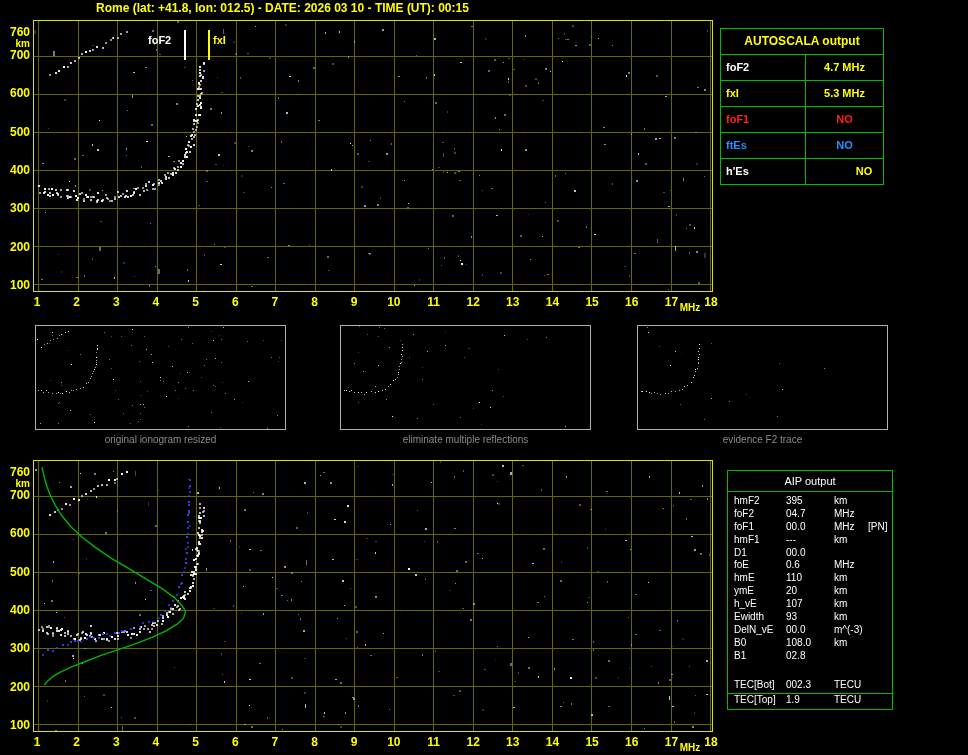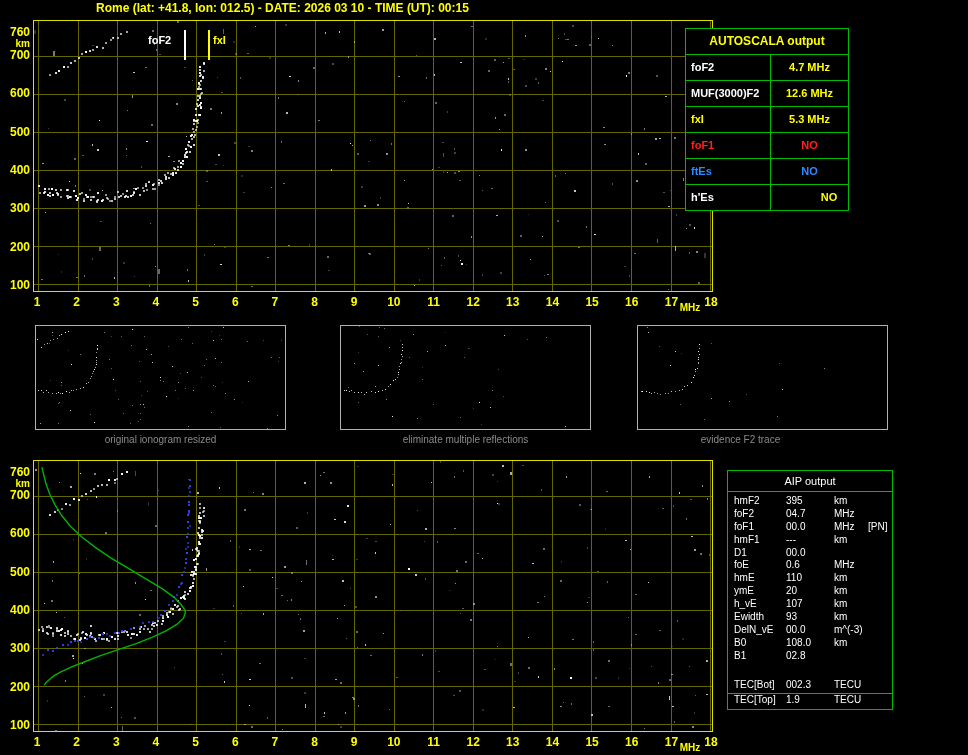--- a/index.html
+++ b/index.html
@@ -17,32 +17,32 @@
   .marker-line.yellow{background:#ffff00;}
   .marker-label{position:absolute;top:14px;font-size:11px;font-weight:bold;line-height:11px;}
   .marker-label.white{color:#ffffff;}
   .marker-label.yellow{color:#ffff00;}
 
   .tick{position:absolute;color:#ffff00;font-weight:bold;font-size:12px;line-height:14px;}
   .ytick{width:30px;text-align:right;}
   .xtick{width:22px;text-align:center;}
   .unit{font-size:10px;}
 
-  .as-table{position:absolute;left:685px;top:28px;width:162px;border:1px solid #00bb00;background:#000;}
+  .as-table{position:absolute;left:720px;top:28px;width:162px;border:1px solid #00bb00;background:#000;}
   .as-header{height:25px;line-height:25px;text-align:center;color:#ffff00;font-weight:bold;font-size:12px;border-bottom:1px solid #00bb00;}
   .as-row{display:flex;height:25px;line-height:25px;border-bottom:1px solid #00bb00;font-size:11px;font-weight:bold;}
   .as-row:last-child{border-bottom:none;gap:39px;}
   .as-label{width:79px;padding-left:5px;border-right:1px solid #00bb00;}
   .as-value{flex:1;text-align:center;}
 
   .thumb{position:absolute;top:325px;width:249px;height:103px;border:1px solid #b0b0b0;background:#000;}
   #thumb-0{left:35px;} #thumb-1{left:340px;} #thumb-2{left:637px;}
   .thumb svg{display:block;}
   .thumb-caption{position:absolute;top:434px;width:251px;text-align:center;color:#8a8a8a;font-size:10px;}
-  #cap-0{left:35px;} #cap-1{left:340px;} #cap-2{left:615px;}
+  #cap-0{left:35px;} #cap-1{left:340px;} #cap-2{left:637px;}
 
   .aip{position:absolute;left:727px;top:470px;width:164px;border:1px solid #00bb00;background:#000;
        color:#ffffff;font-size:10px;padding-bottom:3px;}
   .aip-header{height:20px;line-height:20px;text-align:center;font-size:11px;border-bottom:1px solid #00bb00;margin-bottom:3px;}
   .aip-row{display:grid;grid-template-columns:52px 48px 34px auto;height:12.9px;line-height:12.9px;padding-left:6px;white-space:nowrap;}
   .tec-group{margin-top:16px;}
   .tec-group .aip-row:first-child{border-bottom:1px solid #00bb00;height:14px;}
 </style>
 </head>
 <body>
@@ -522,24 +522,20 @@
     <div class="marker-label white" id="fof2-label" style="left: 114px;">foF2</div>
     <div class="marker-label yellow" id="fxi-label" style="left: 179px;">fxI</div>
   </div>
 
   <div class="as-table">
     <div class="as-header">AUTOSCALA output</div>
     <div id="autoscala-rows">
         <div class="as-row">
           <div class="as-label" style="color: rgb(255, 255, 255);">foF2</div>
           <div class="as-value" style="color: rgb(255, 255, 0);">4.7 MHz</div>
-        </div>
-        <div class="as-row">
-          <div class="as-label" style="color: rgb(255, 255, 255);">MUF(3000)F2</div>
-          <div class="as-value" style="color: rgb(255, 255, 0);">12.6 MHz</div>
         </div>
         <div class="as-row">
           <div class="as-label" style="color: rgb(255, 255, 0);">fxI</div>
           <div class="as-value" style="color: rgb(255, 255, 0);">5.3 MHz</div>
         </div>
         <div class="as-row">
           <div class="as-label" style="color: rgb(255, 32, 32);">foF1</div>
           <div class="as-value" style="color: rgb(255, 32, 32);">NO</div>
         </div>
         <div class="as-row">

